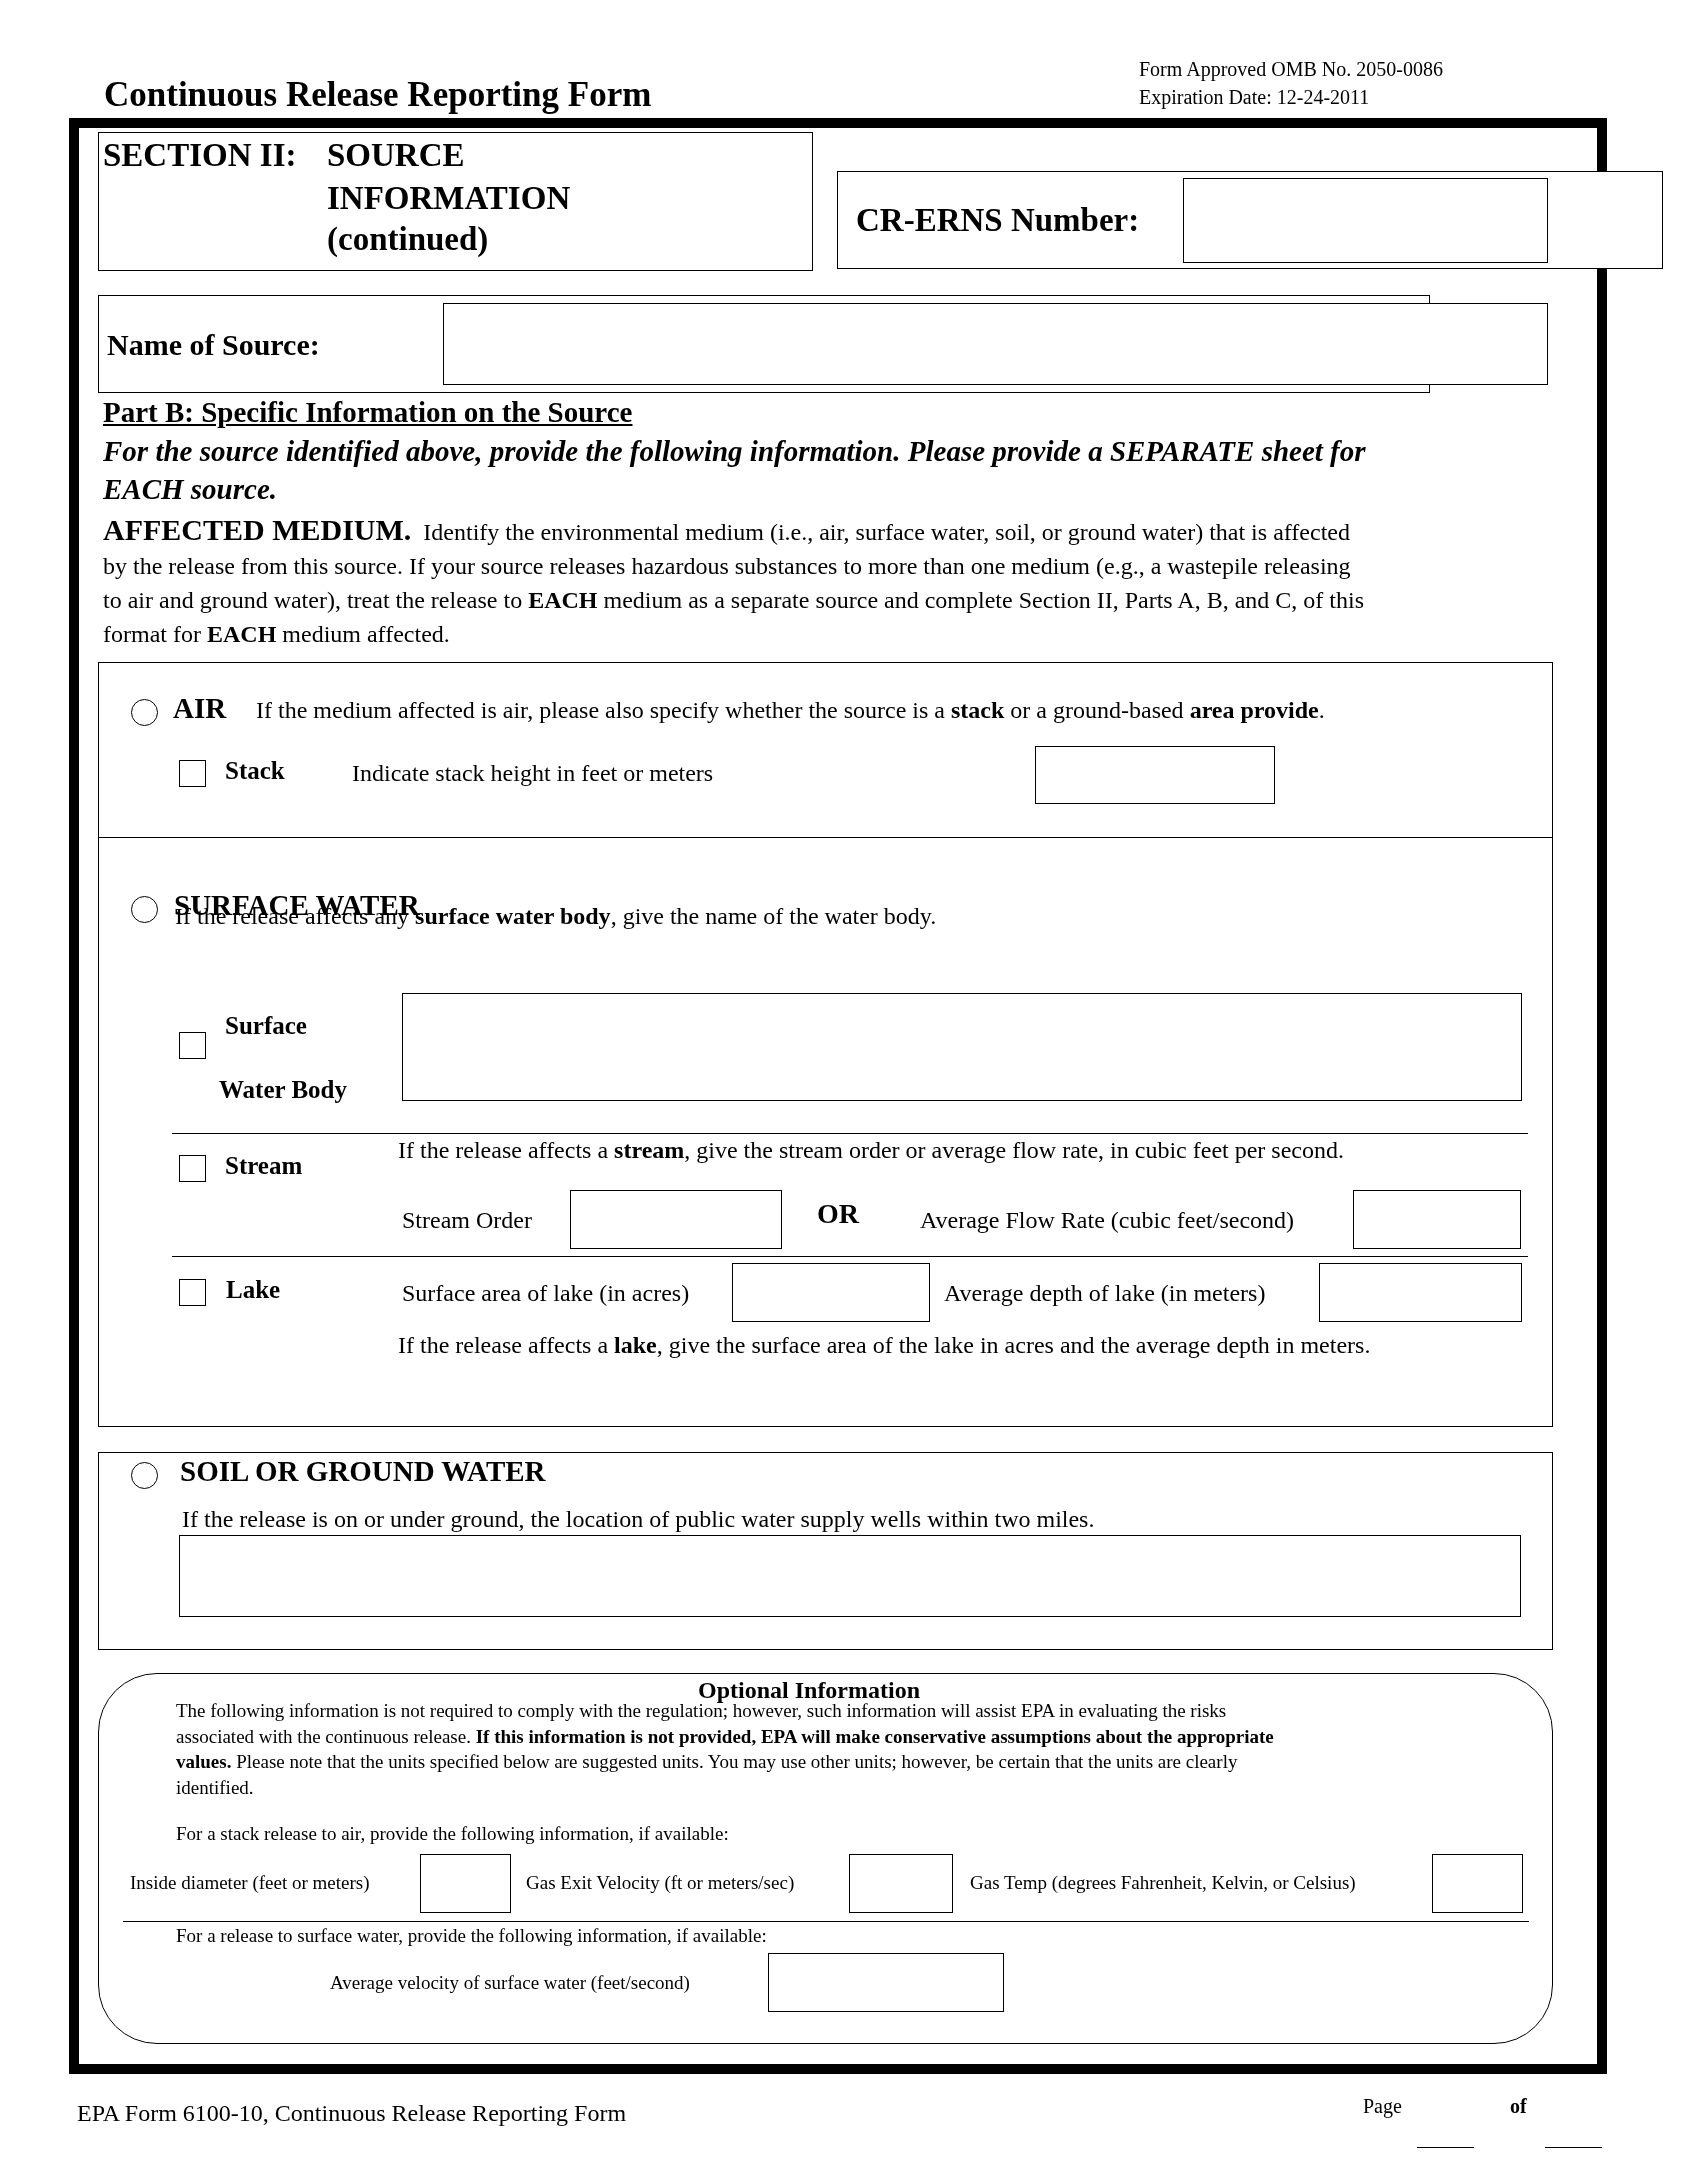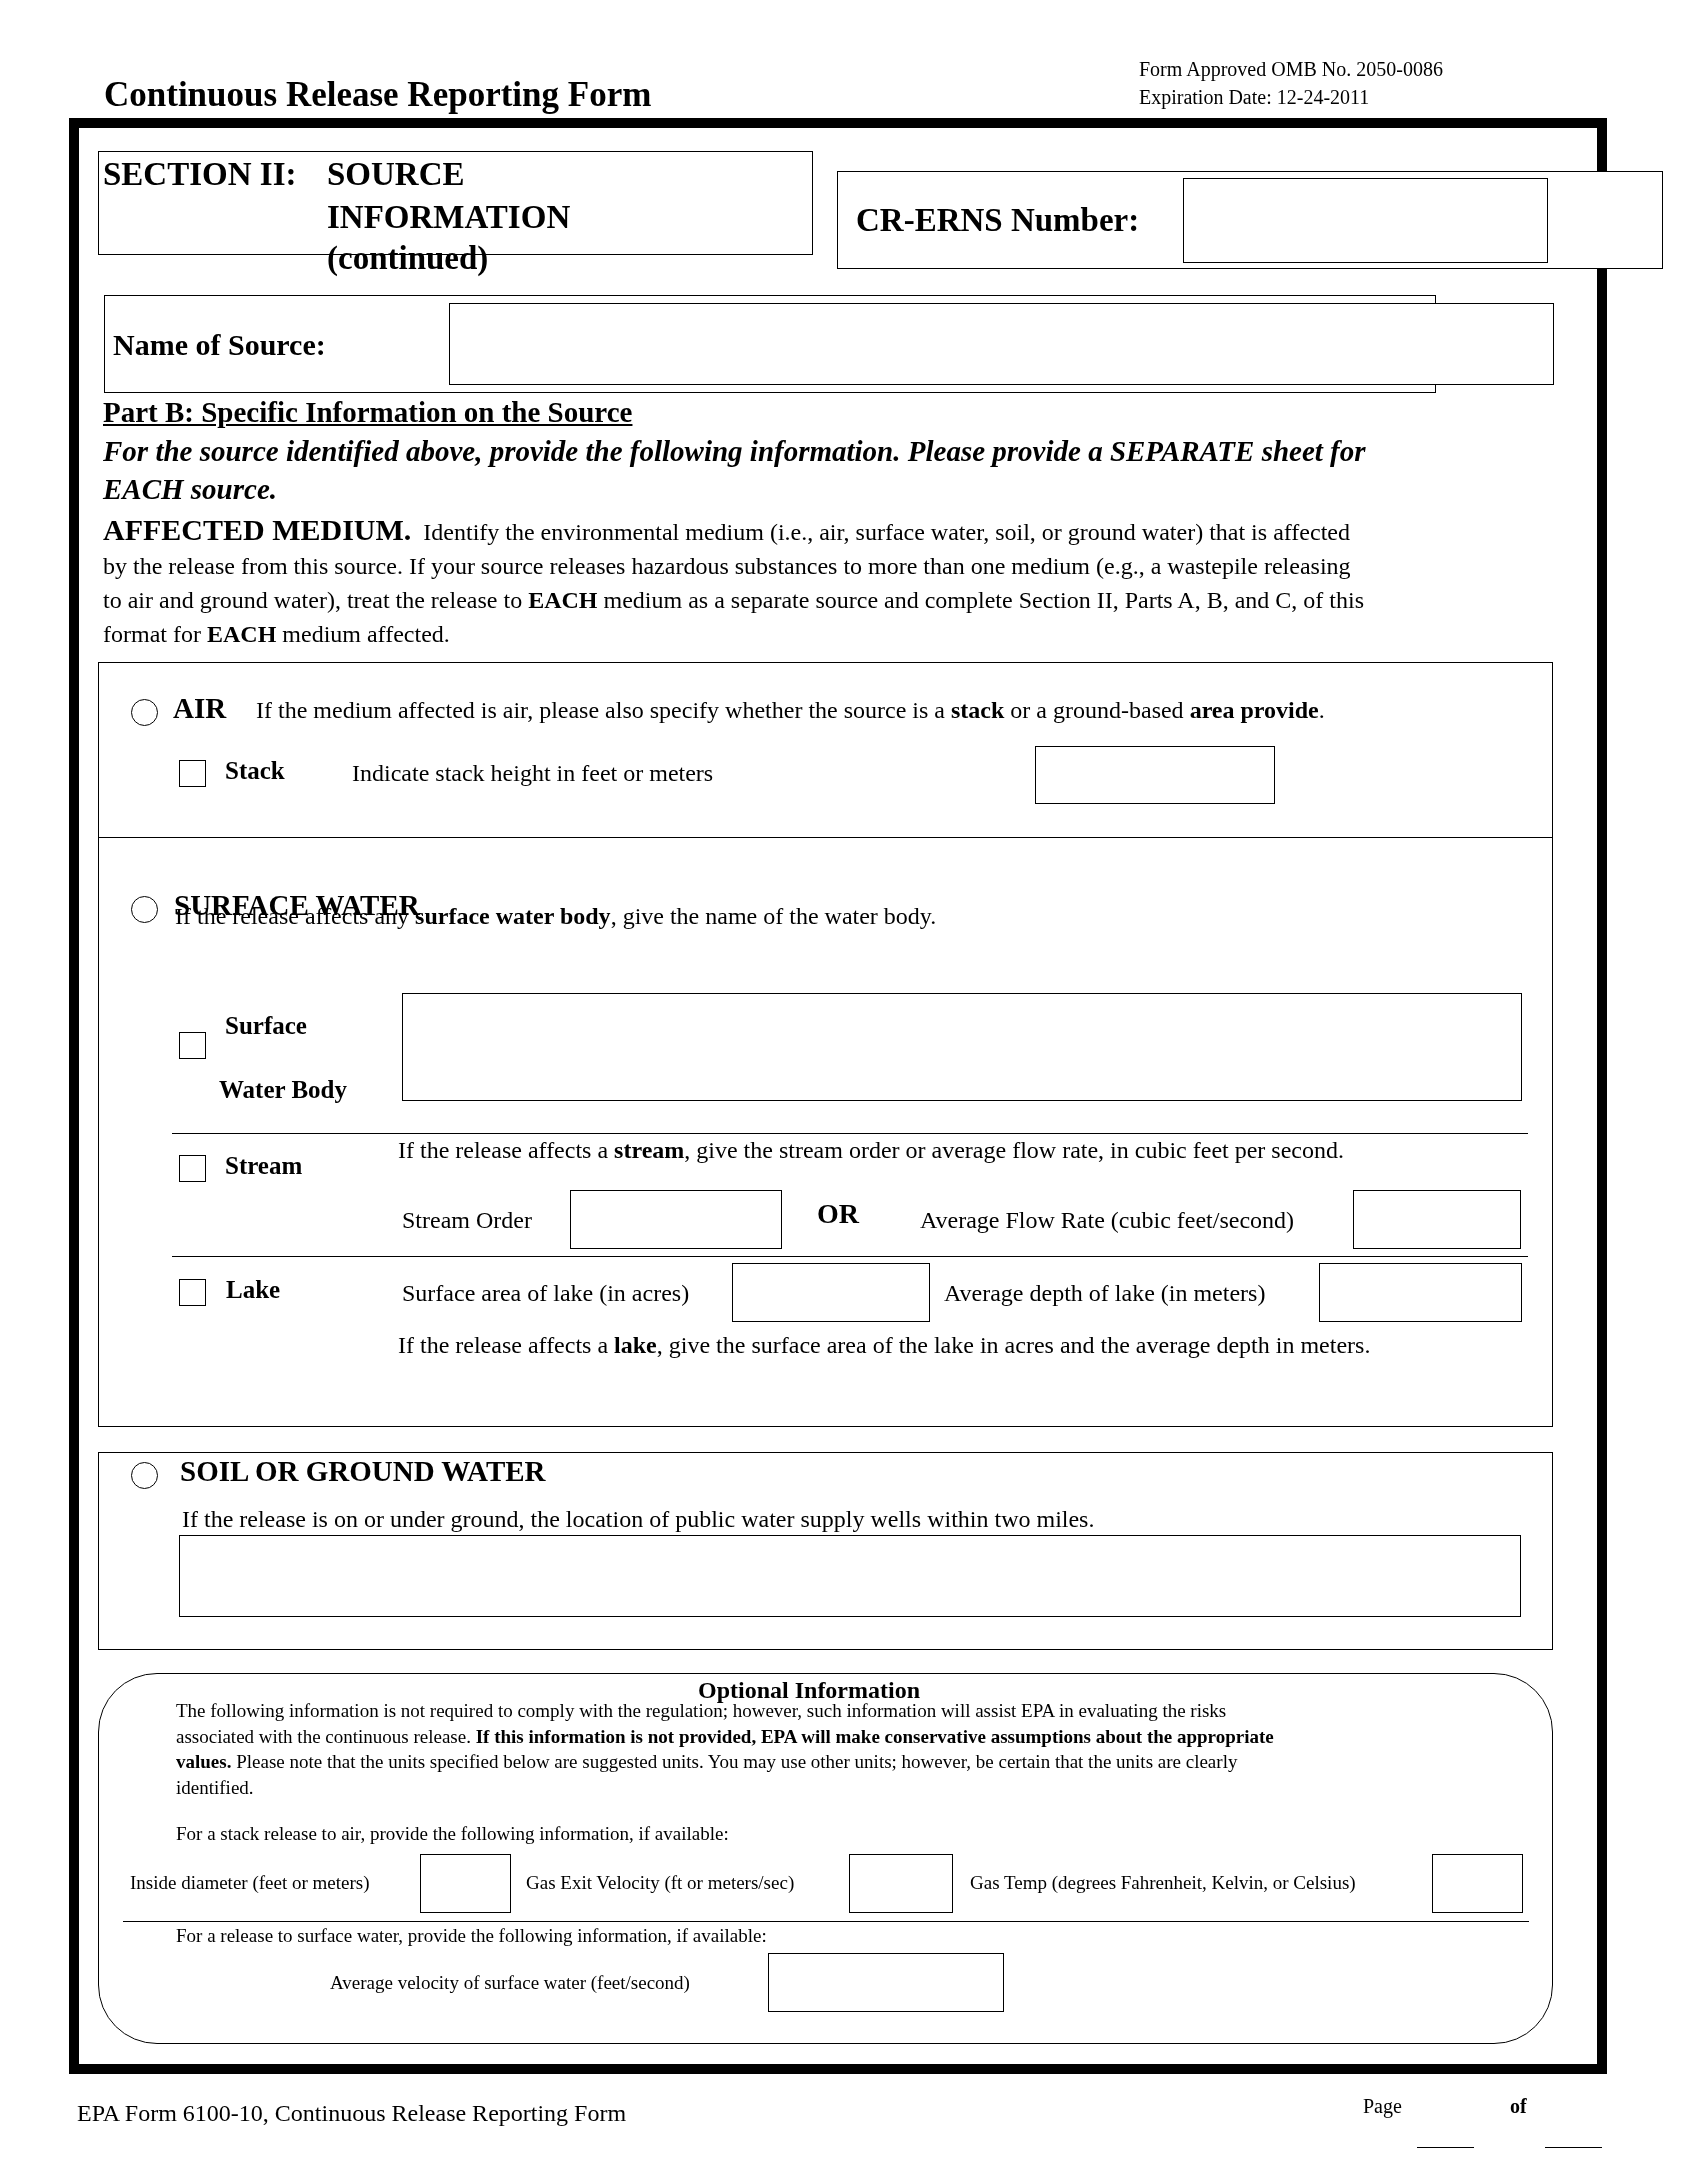--- a/index.html
+++ b/index.html
@@ -15,33 +15,33 @@
 </style>
 </head>
 <body>
 
 <div class="t b" style="left:104px;top:77px;font-size:35px;">Continuous Release Reporting Form</div>
 <div class="t" style="left:1139px;top:59px;font-size:20px;">Form Approved OMB No. 2050-0086</div>
 <div class="t" style="left:1139px;top:87px;font-size:20px;">Expiration Date:  12-24-2011</div>
 
 <div class="abs" style="left:69px;top:118px;width:1538px;height:1956px;border:10px solid #000;box-sizing:border-box;"></div>
 
-<div class="box" style="left:98px;top:151px;width:715px;height:104px;">
+<div class="box" style="left:98px;top:132px;width:715px;height:139px;">
   <div class="t b" style="left:4px;top:6px;font-size:33px;">SECTION II:</div>
   <div class="t b" style="left:228px;top:6px;font-size:33px;">SOURCE</div>
   <div class="t b" style="left:228px;top:49px;font-size:33px;">INFORMATION</div>
   <div class="t b" style="left:228px;top:90px;font-size:33px;">(continued)</div>
 </div>
 
 <div class="box" style="left:837px;top:171px;width:826px;height:98px;">
   <div class="t b" style="left:18px;top:32px;font-size:33px;">CR-ERNS Number:</div>
   <div class="box" style="left:345px;top:6px;width:365px;height:85px;"></div>
 </div>
 
-<div class="box" style="left:98px;top:295px;width:1332px;height:98px;margin-left:6px;">
+<div class="box" style="left:98px;top:295px;width:1332px;height:98px;">
   <div class="t b" style="left:8px;top:34px;font-size:30px;">Name of Source:</div>
   <div class="box" style="left:344px;top:7px;width:1105px;height:82px;"></div>
 </div>
 
 <div class="t b" style="left:103px;top:398px;font-size:29px;text-decoration:underline;">Part B:  Specific Information on the Source</div>
 <div class="t b i" style="left:103px;top:437px;font-size:29px;">For the source identified above, provide the following information.  Please provide a SEPARATE sheet for</div>
 <div class="t b i" style="left:103px;top:475px;font-size:29px;">EACH source.</div>
 
 <div class="t" style="left:103px;top:515px;font-size:24px;">
   <span class="b" style="font-size:30px;">AFFECTED MEDIUM.</span>&nbsp;

